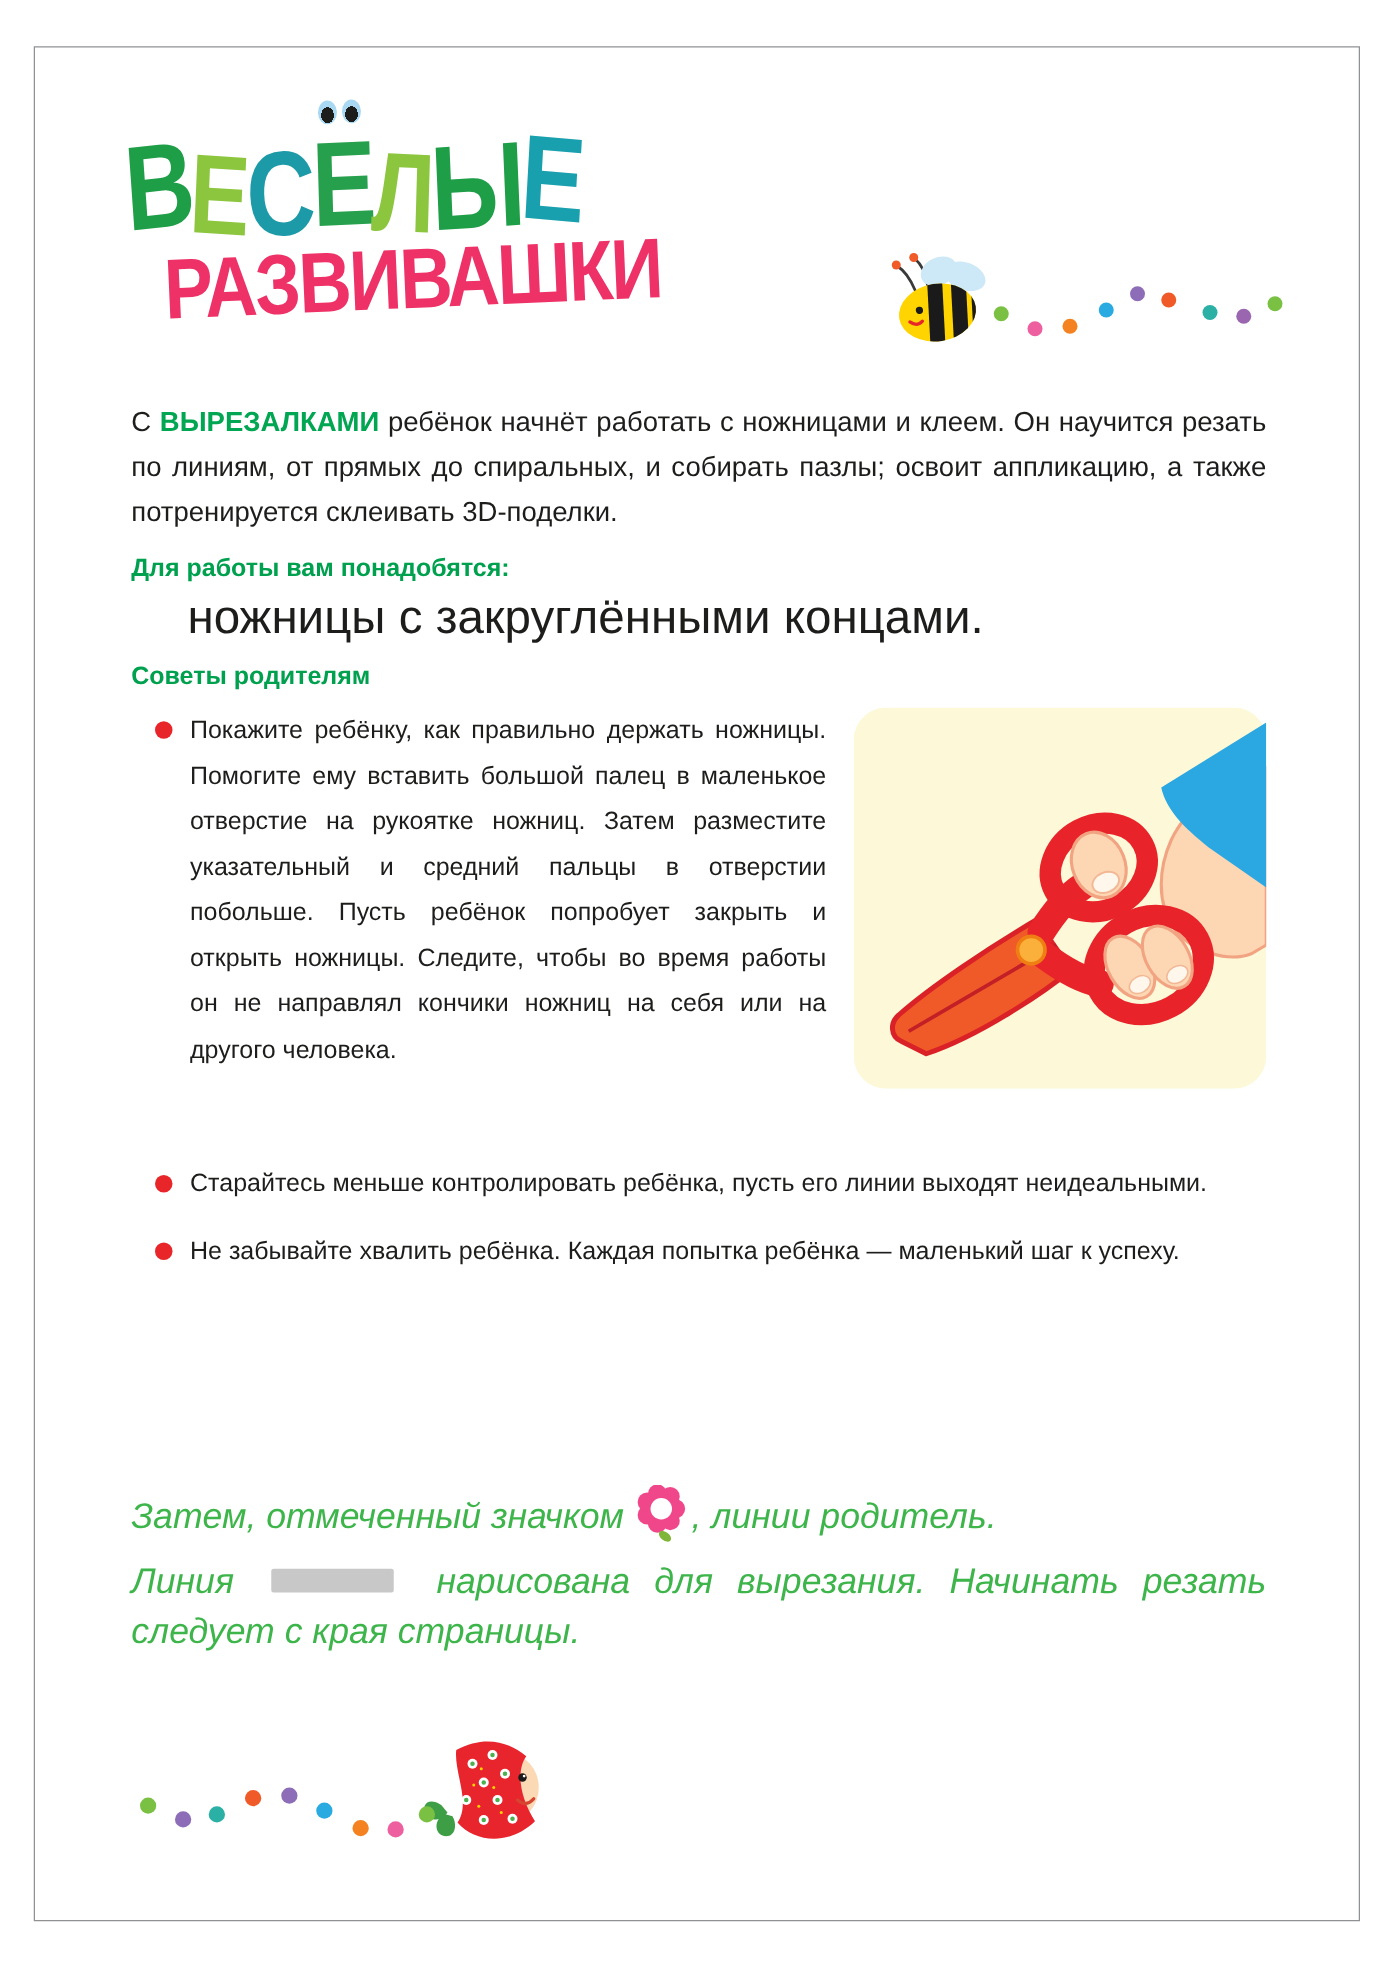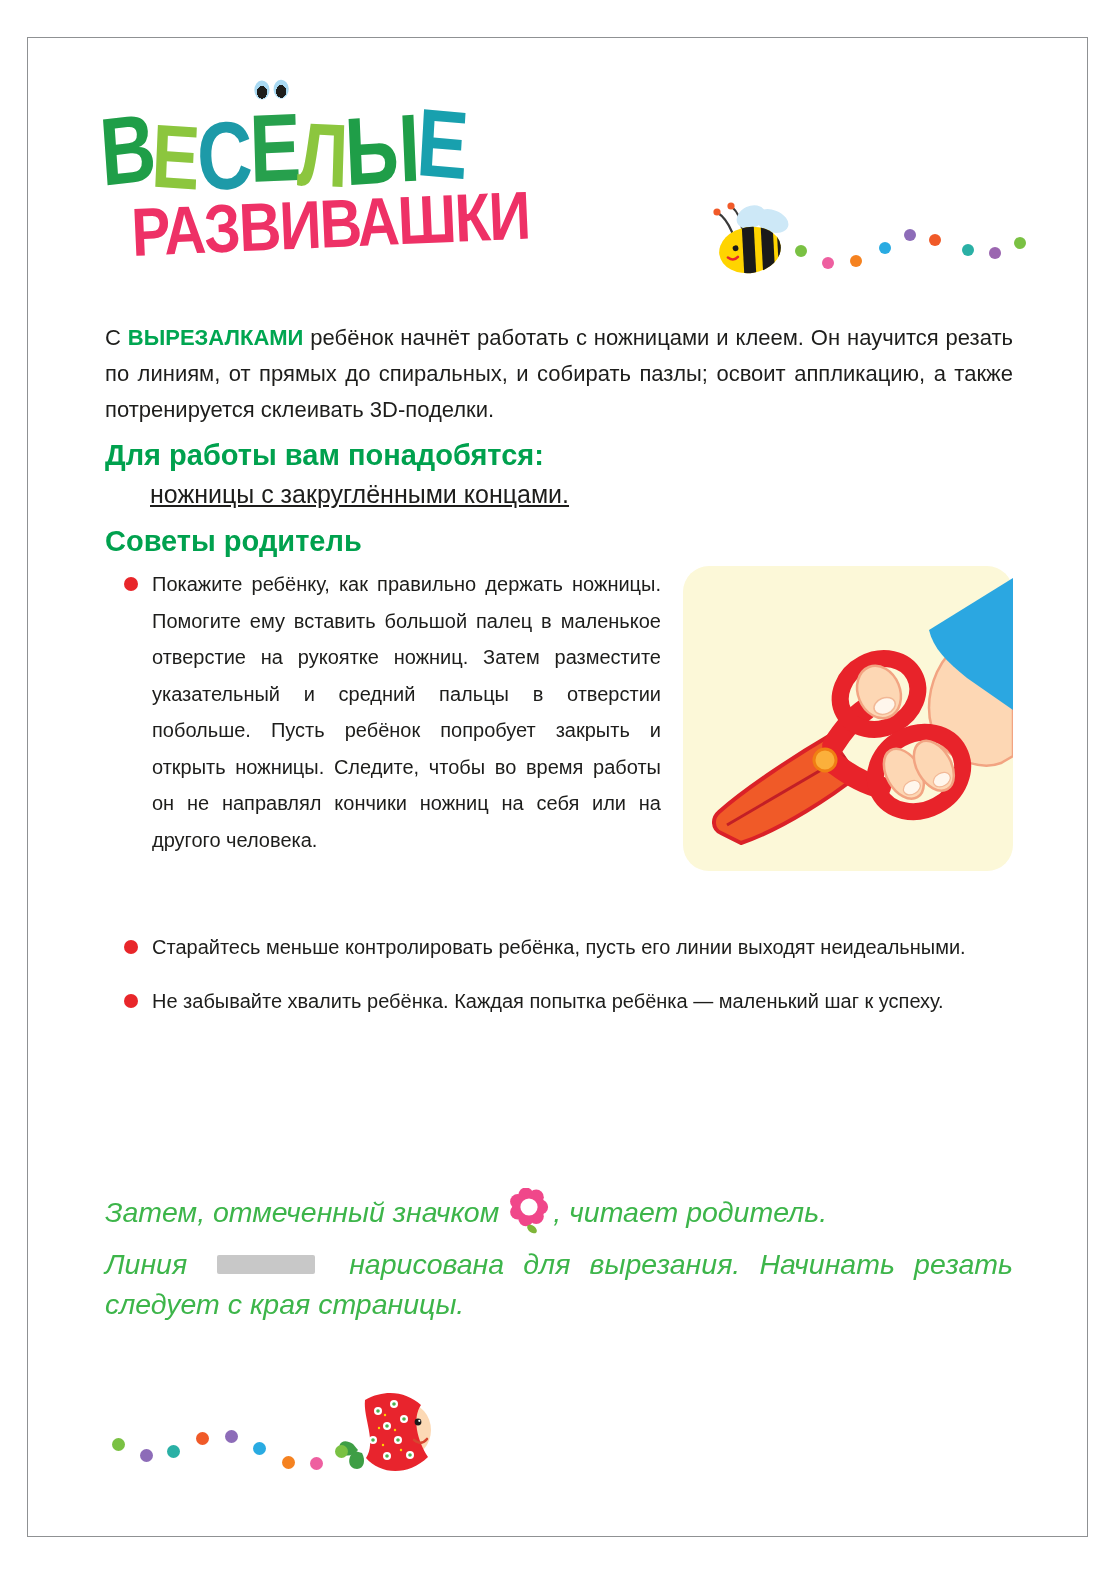--- a/index.html
+++ b/index.html
@@ -54,26 +54,26 @@
   .doll-svg { position:absolute; right:0; top:0; }
 
   
   .intro {
     position:absolute; left:105px; top:320px; width:908px;
     font-size:22px; line-height:36px; text-align:justify;
   }
   .hl-green { font-weight:bold; color:#00a651; }
   .green-heading {
     position:absolute; left:105px; width:908px;
-    font-size:29px; font-weight:bold; color:#00a14e; line-height:34px;
+    font-size:20px; font-weight:bold; color:#00a14e; line-height:34px;
   }
   .needs-heading { top:438px; }
   .needs-item {
     position:absolute; left:150px; top:476px; width:860px;
-    font-size:25px; line-height:36px;text-decoration:underline;
+    font-size:38px; line-height:36px;
   }
   .tips-heading { top:524px; }
 
   .tips-row { position:absolute; left:105px; top:566px; width:908px; display:flex; }
   .first-bullet-wrap { width:556px; }
   .tip-li {
     position:relative; padding-left:47px;
     font-size:20px; line-height:36.5px; text-align:justify; color:#1d1d1b;
   }
   .tip-li .bullet-dot {
@@ -150,21 +150,21 @@
     <span class="dot" style="left: 316px; top: 45px; width: 12px; height: 12px; background: rgb(122, 193, 67);"></span>
   </div>
 
 <p class="intro"><span>С</span>
 <span class="hl-green">ВЫРЕЗАЛКАМИ</span>
 <span>ребёнок начнёт работать с ножницами и клеем. Он научится резать по линиям, от прямых до спиральных, и собирать пазлы; освоит аппликацию, а также потренируется склеивать 3D-поделки.</span></p>
 
 <h2 class="green-heading needs-heading">Для работы вам понадобятся:</h2>
 <p class="needs-item">ножницы с закруглёнными концами.</p>
 
-<h2 class="green-heading tips-heading">Советы родитель</h2>
+<h2 class="green-heading tips-heading">Советы родителям</h2>
 
 <div class="tips-row">
   <div class="first-bullet-wrap" id="first-bullet">
       <div class="tip-li"><span class="bullet-dot"></span><span>Покажите ребёнку, как правильно держать ножницы. Помогите ему вставить большой палец в маленькое отверстие на рукоятке ножниц. Затем разместите указательный и средний пальцы в отверстии побольше. Пусть ребёнок попробует закрыть и открыть ножницы. Следите, чтобы во время работы он не направлял кончики ножниц на себя или на другого человека.</span></div>
     </div>
   <svg class="scissors-fig" viewBox="0 0 330 305">
     <rect x="0" y="0" width="330" height="305" rx="26" fill="#fcf8d8"></rect>
 
     <path d="M330,48 C296,58 266,80 254,106 C244,128 242,156 256,176 C270,196 300,204 318,197 L330,190 Z" fill="#fdd7b4" stroke="#f2a482" stroke-width="2.5"></path>
 
@@ -205,21 +205,21 @@
         <circle cx="33.5" cy="19" r="7.6"></circle>
             <circle cx="29.2" cy="28.5" r="7.6"></circle>
         <circle cx="18.9" cy="30.6" r="7.6"></circle>
             <circle cx="10.7" cy="24" r="7.6"></circle>
         <circle cx="10.7" cy="13.6" r="7.6"></circle>
             <circle cx="18.9" cy="7.1" r="7.6"></circle>
         <circle cx="29.2" cy="9.2" r="7.6"></circle>
       </g>
       <circle cx="22" cy="19" r="8.6" fill="#ffffff"></circle>
       <ellipse cx="25" cy="41" rx="5.5" ry="3.4" fill="#7fb539" transform="rotate(38 25 41)"></ellipse>
-    </svg></span><span>, читает родитель.</span></p>
+    </svg></span><span>, линии родитель.</span></p>
   <p><span>Линия</span><span class="line-sample line-thick"></span><span>нарисована для вырезания. Начинать резать следует с края страницы.</span></p>
 </div>
 
 <div class="bottom-decor">
   <svg class="doll-svg" width="100" height="95" viewBox="0 0 100 95">
     <path d="M18,56 C8,49 1,56 6,64 C10,70 19,68 23,62 Z" fill="#3e9e45"></path>
     <path d="M20,63 C11,69 13,81 22,81 C29,81 31,72 27,65 Z" fill="#3e9e45"></path>
     <ellipse cx="72" cy="42" rx="24" ry="27" fill="#fcd9b5"></ellipse>
     <path d="M30,12 C52,0 72,5 86,17 C77,30 82,52 93,69 C72,89 45,86 31,70 C42,54 28,30 30,12 Z" fill="#e8242d"></path>
     <g>

